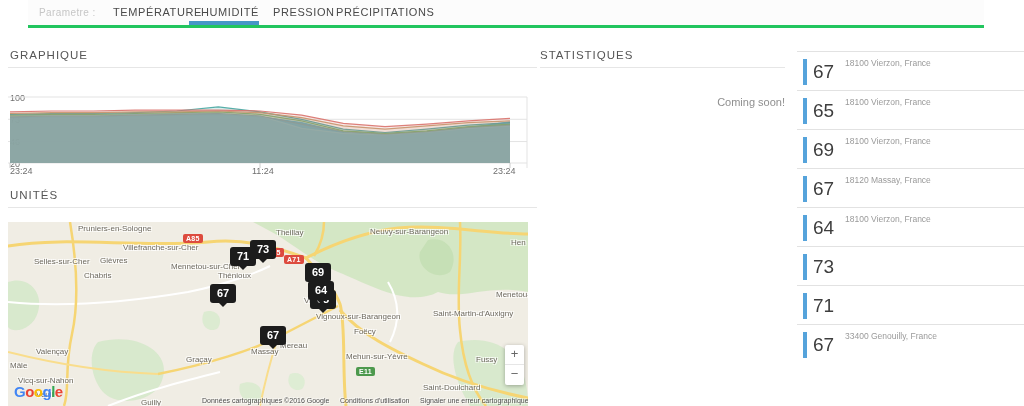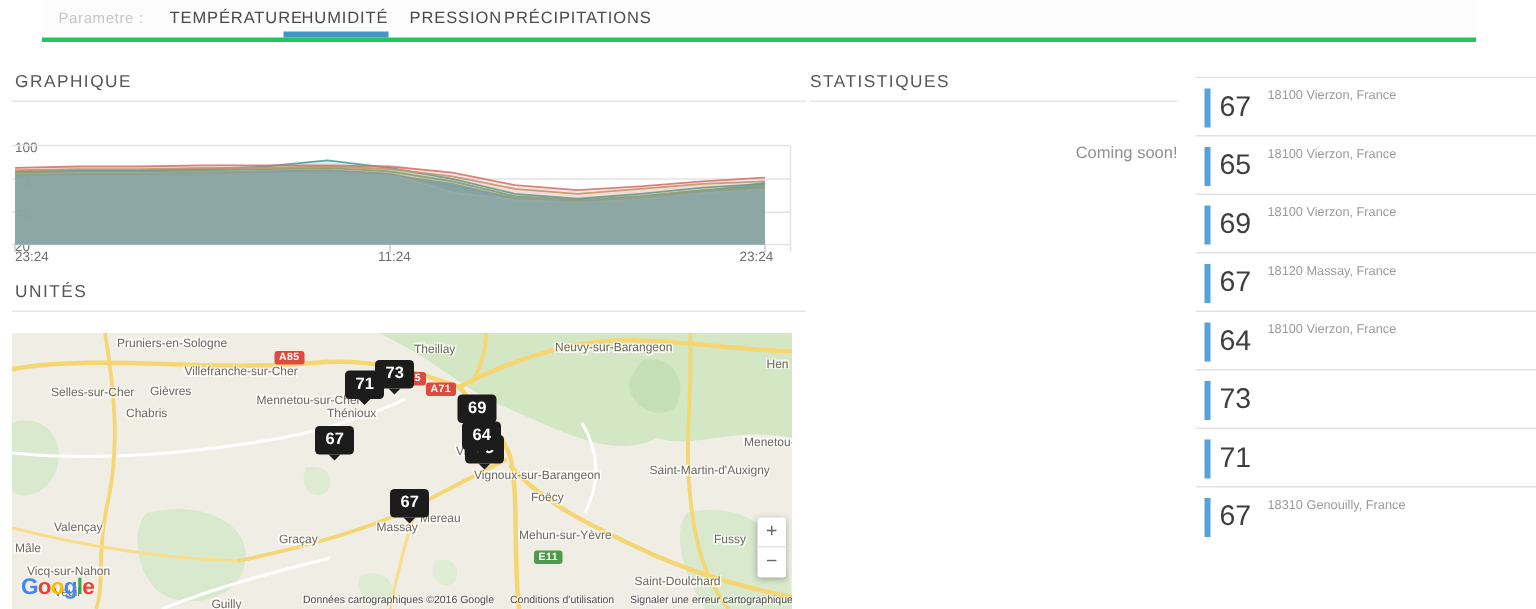--- a/index.html
+++ b/index.html
@@ -215,15 +215,15 @@
       <span class="bar"></span>
       <span class="num">73</span>
     </div>
     <div class="reading">
       <span class="bar"></span>
       <span class="num">71</span>
     </div>
     <div class="reading">
       <span class="bar"></span>
       <span class="num">67</span>
-      <span class="loc">18310 Genouilly, France</span>
+      <span class="loc">33400 Genouilly, France</span>
     </div>
   </div>
 
 </body></html>

